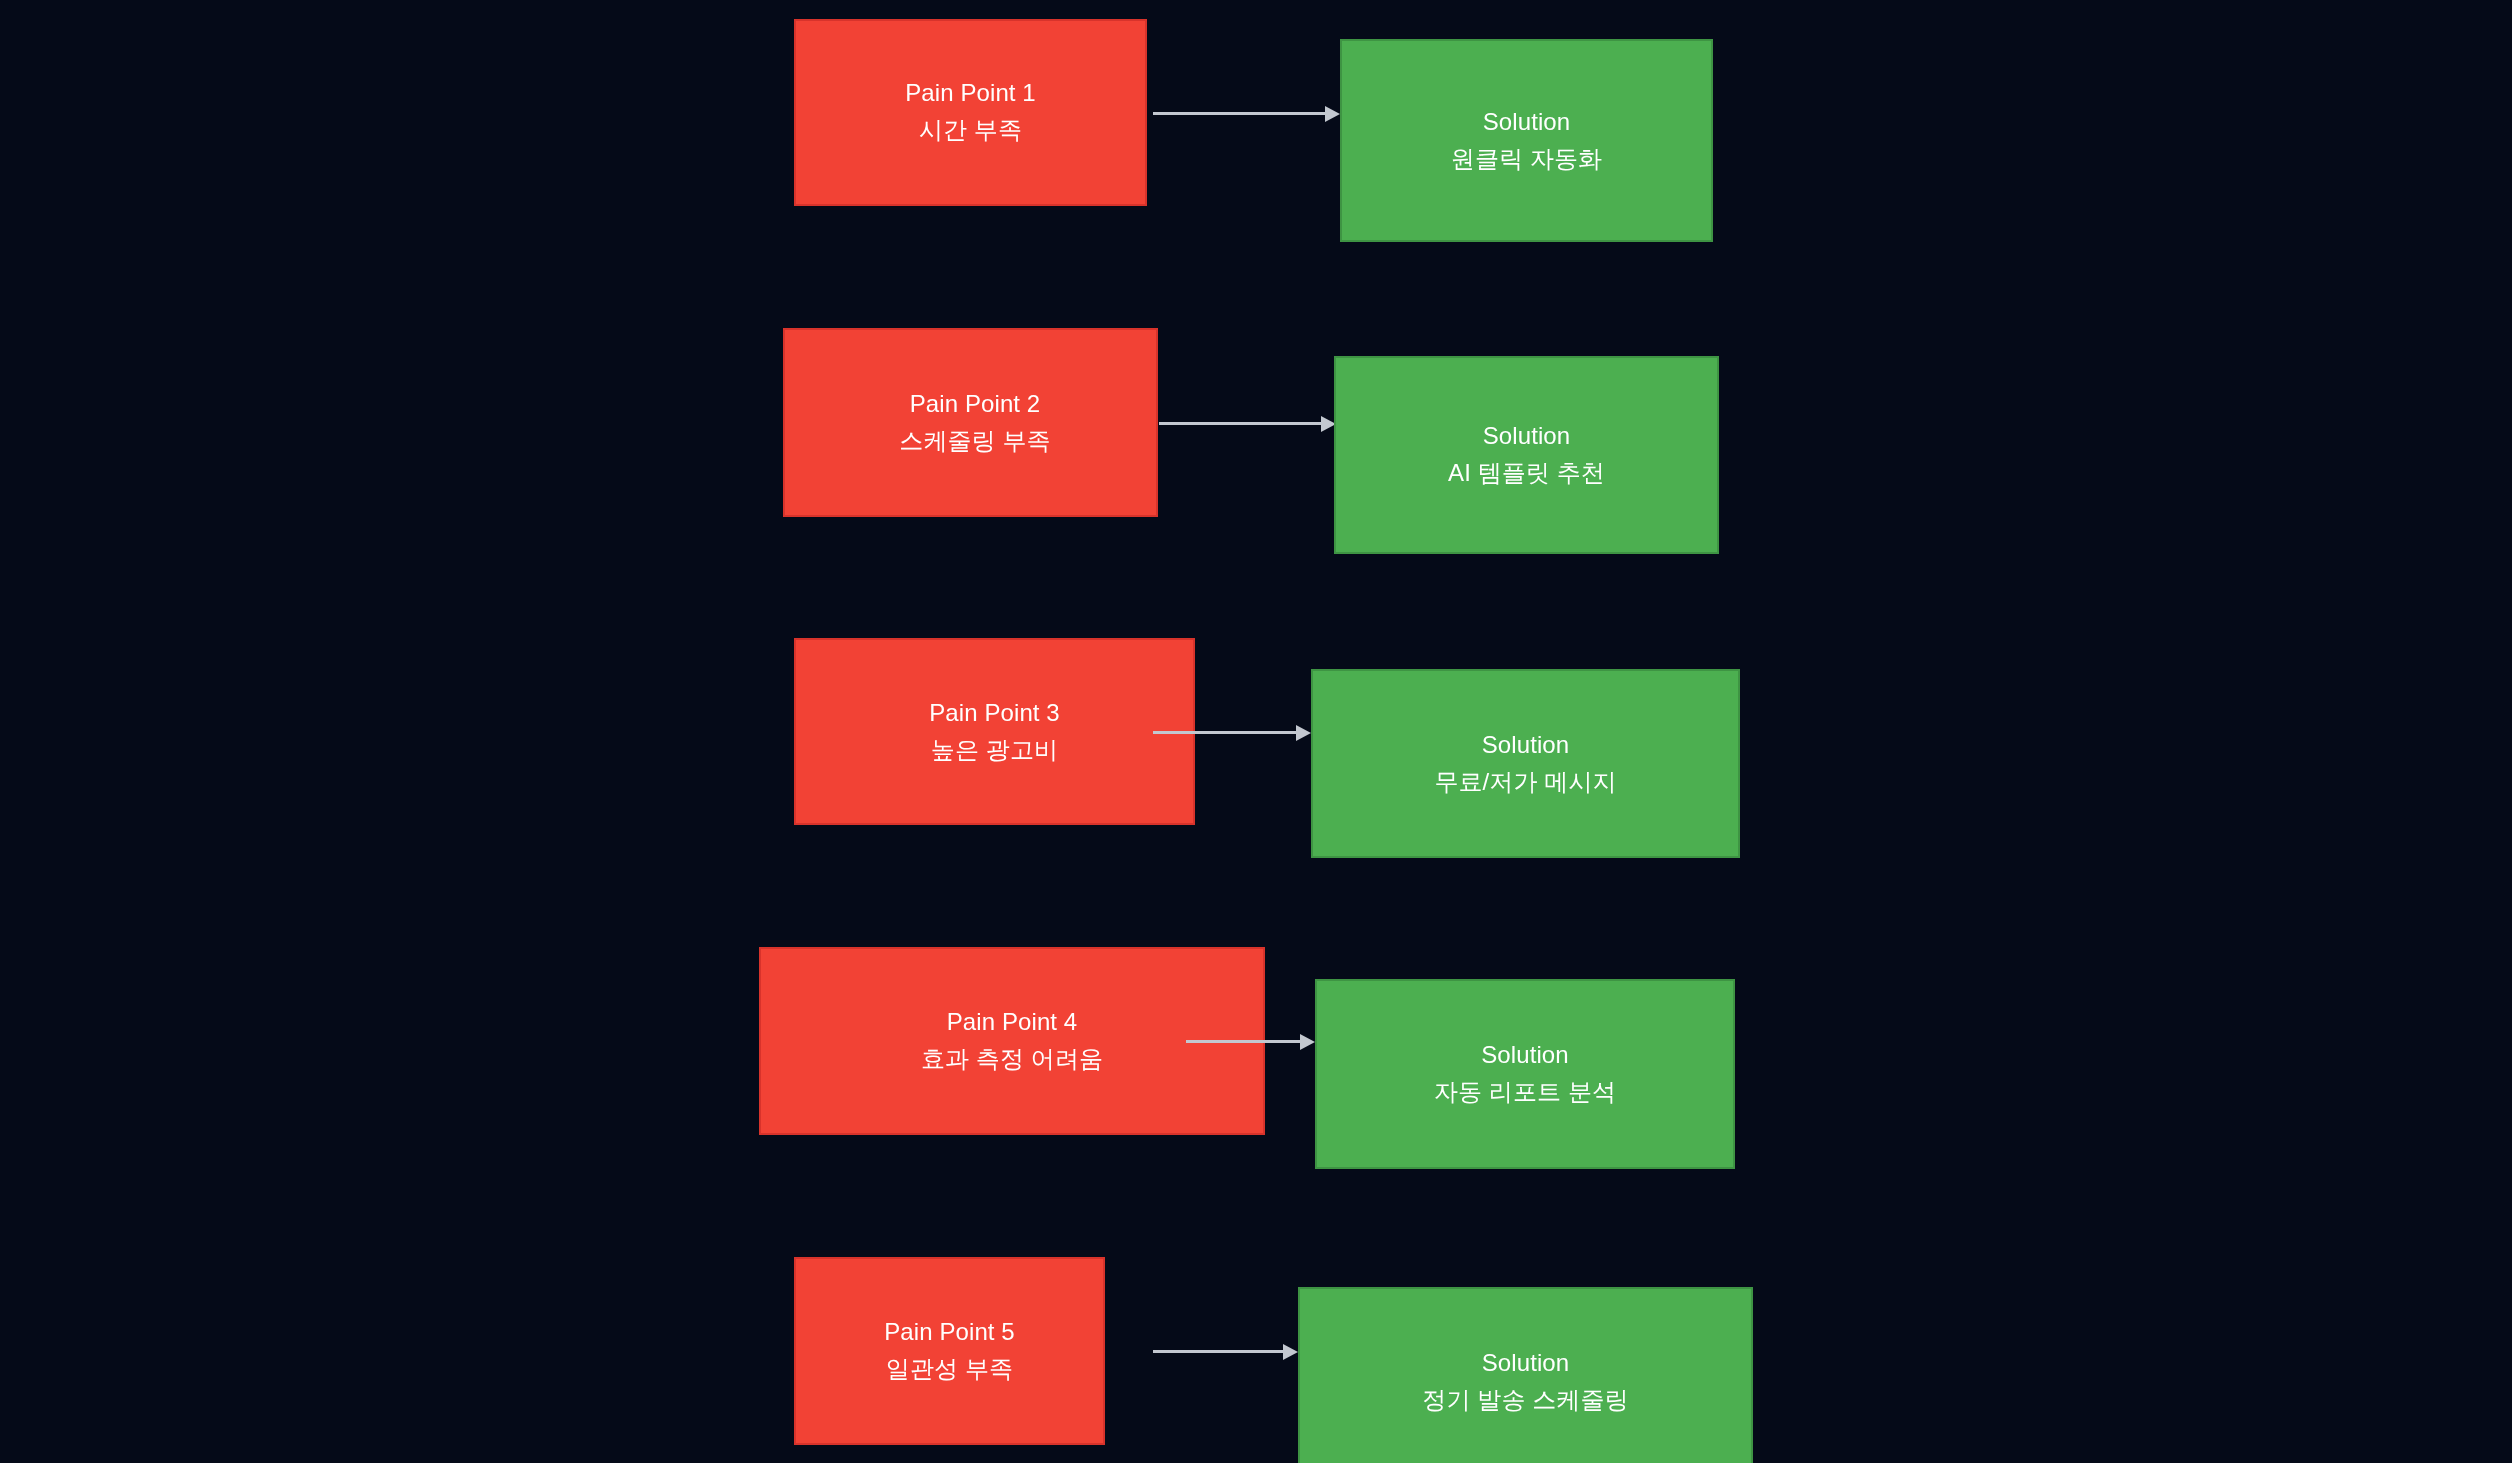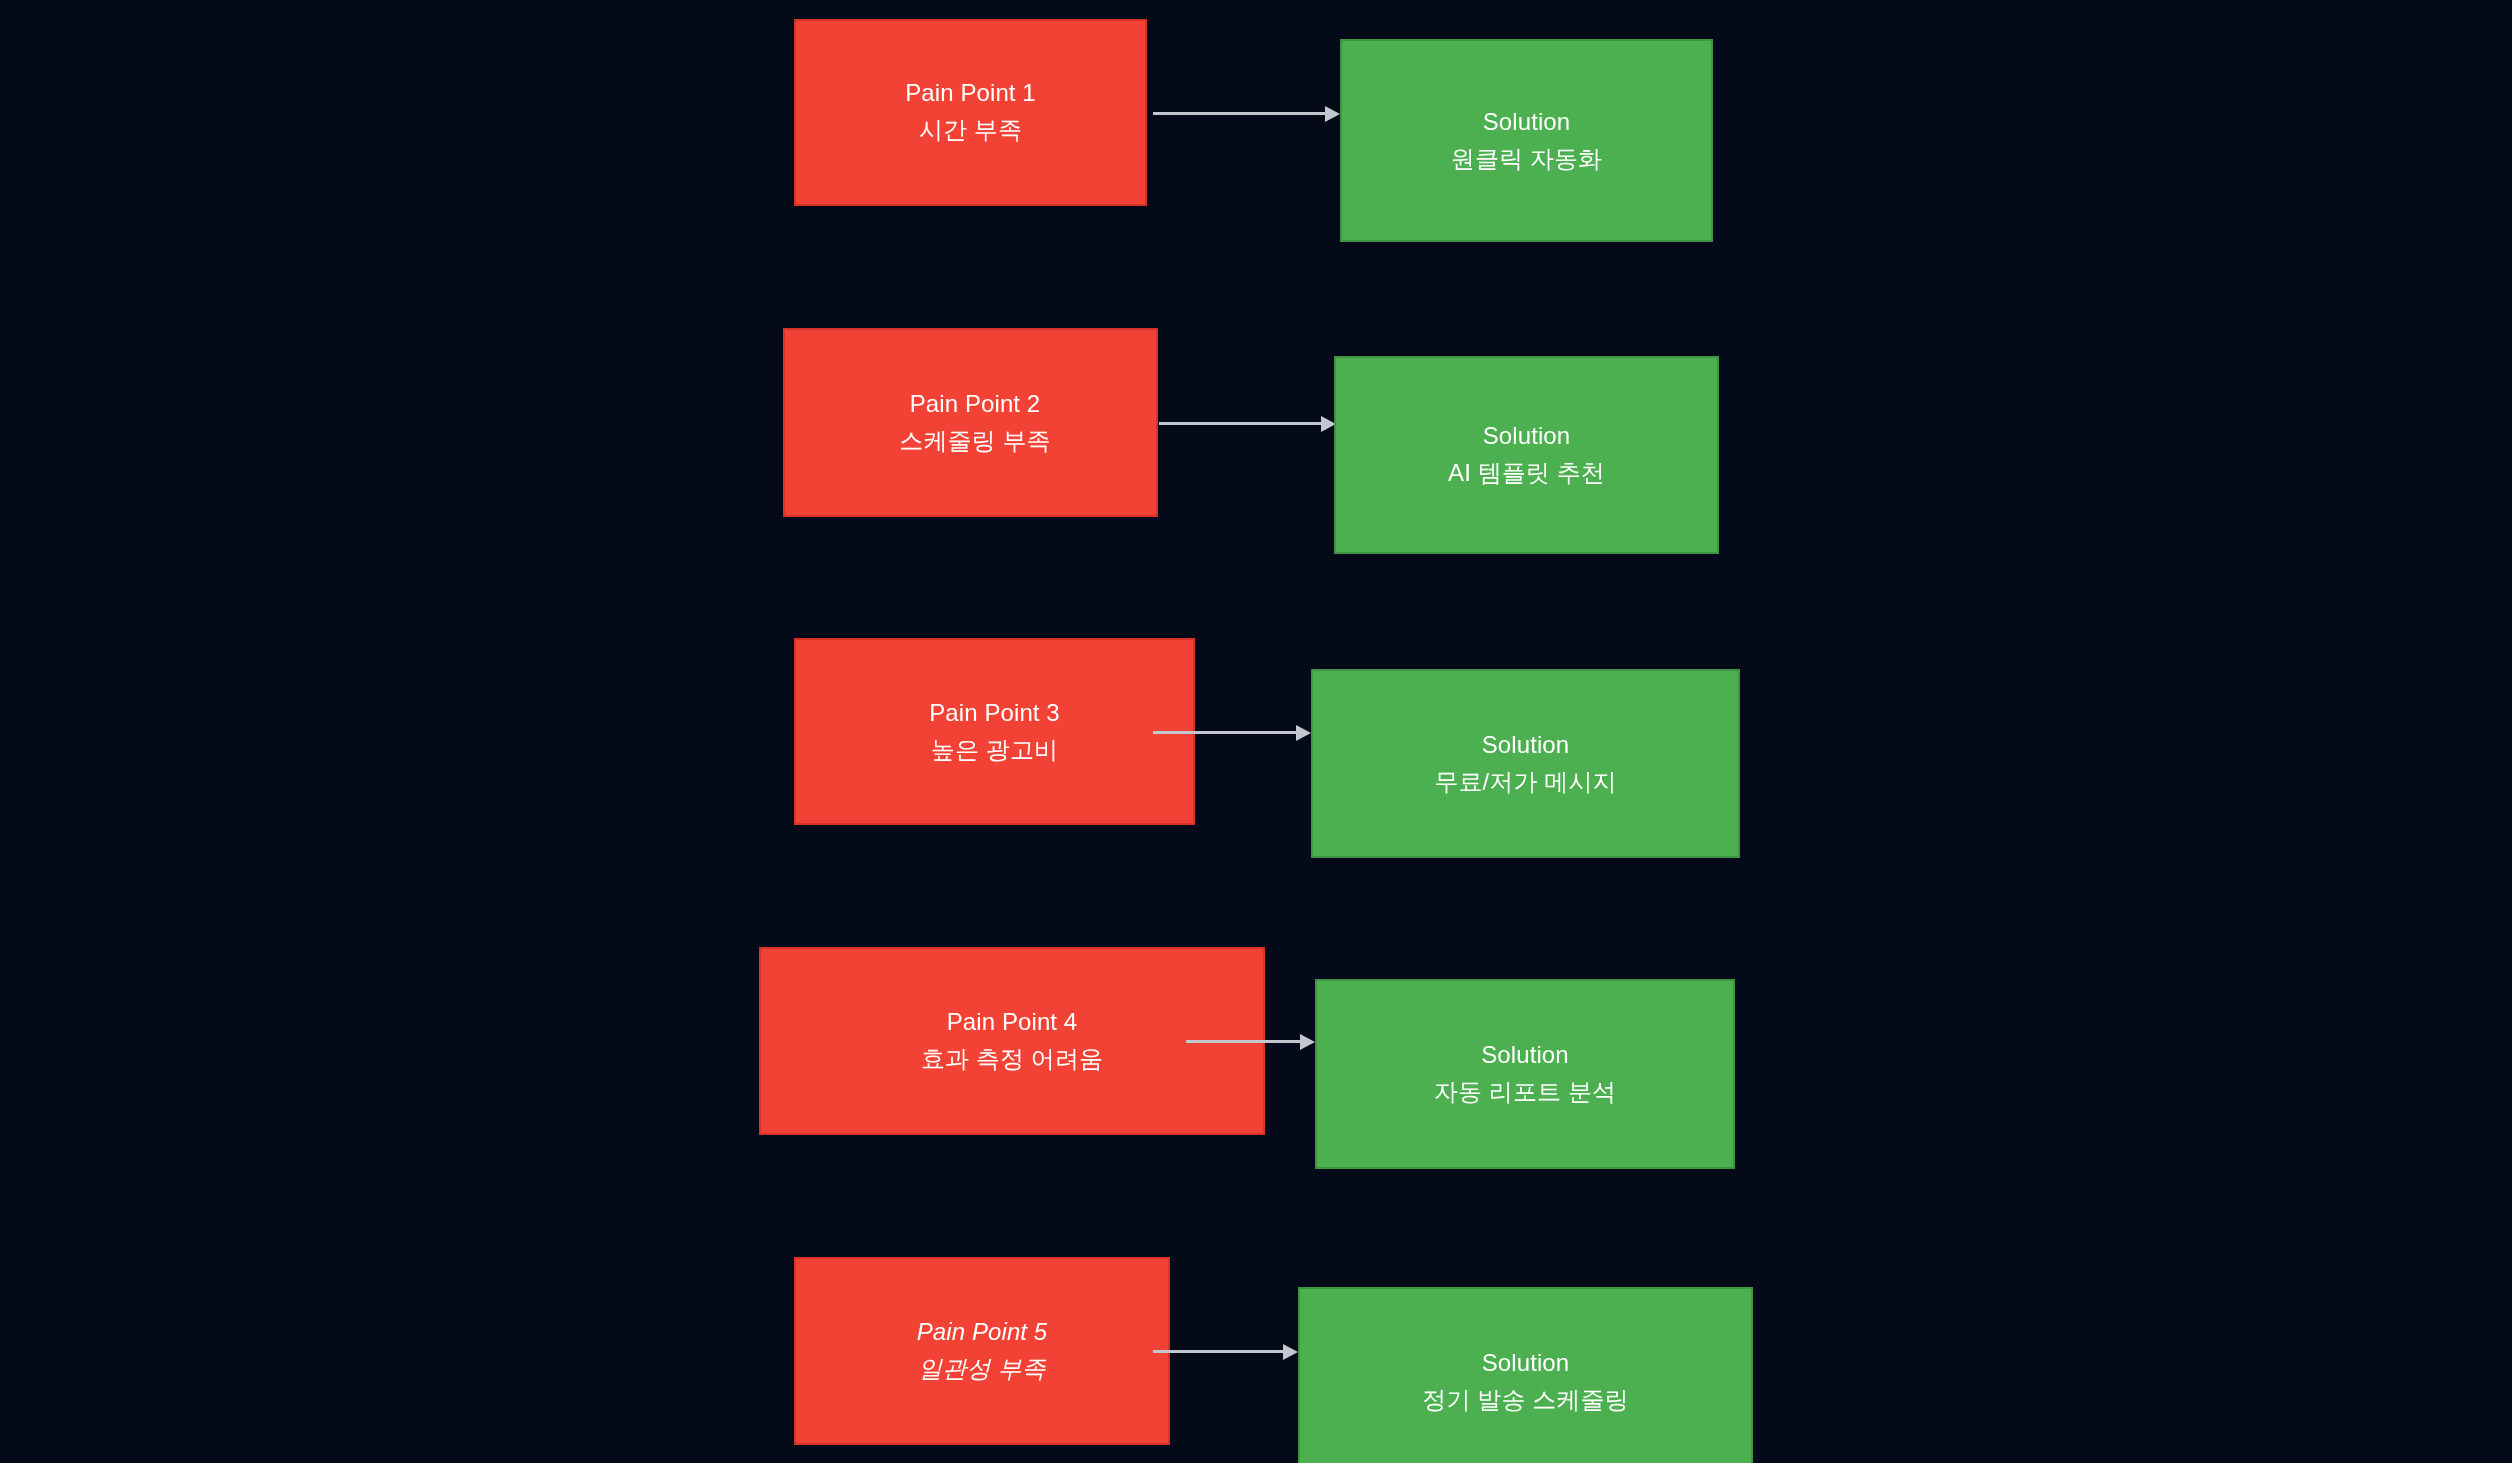--- a/index.html
+++ b/index.html
@@ -142,21 +142,21 @@
       <span class="shaft" style="width:114px;"></span>
       <span class="head" style="left:114px;"></span>
     </div>
     <div class="node solution" style="left:1315px; top:947px; width:420px; height:190px;">
       <span class="line1">Solution</span>
       <span class="line2">자동 리포트 분석</span>
     </div>
   </div>
 
   <div class="row" style="top:0px;">
-    <div class="node pain" style="left:794px; top:1257px; width:376px; height:188px;font-style:italic;">
+    <div class="node pain" style="left:794px; top:1257px; width:311px; height:188px;">
       <span class="line1">Pain Point 5</span>
       <span class="line2">일관성 부족</span>
     </div>
     <div class="connector" style="left:1153px; top:1340px; width:146px;">
       <span class="shaft" style="width:130px;"></span>
       <span class="head" style="left:130px;"></span>
     </div>
     <div class="node solution" style="left:1298px; top:1255px; width:455px; height:190px;">
       <span class="line1">Solution</span>
       <span class="line2">정기 발송 스케줄링</span>

